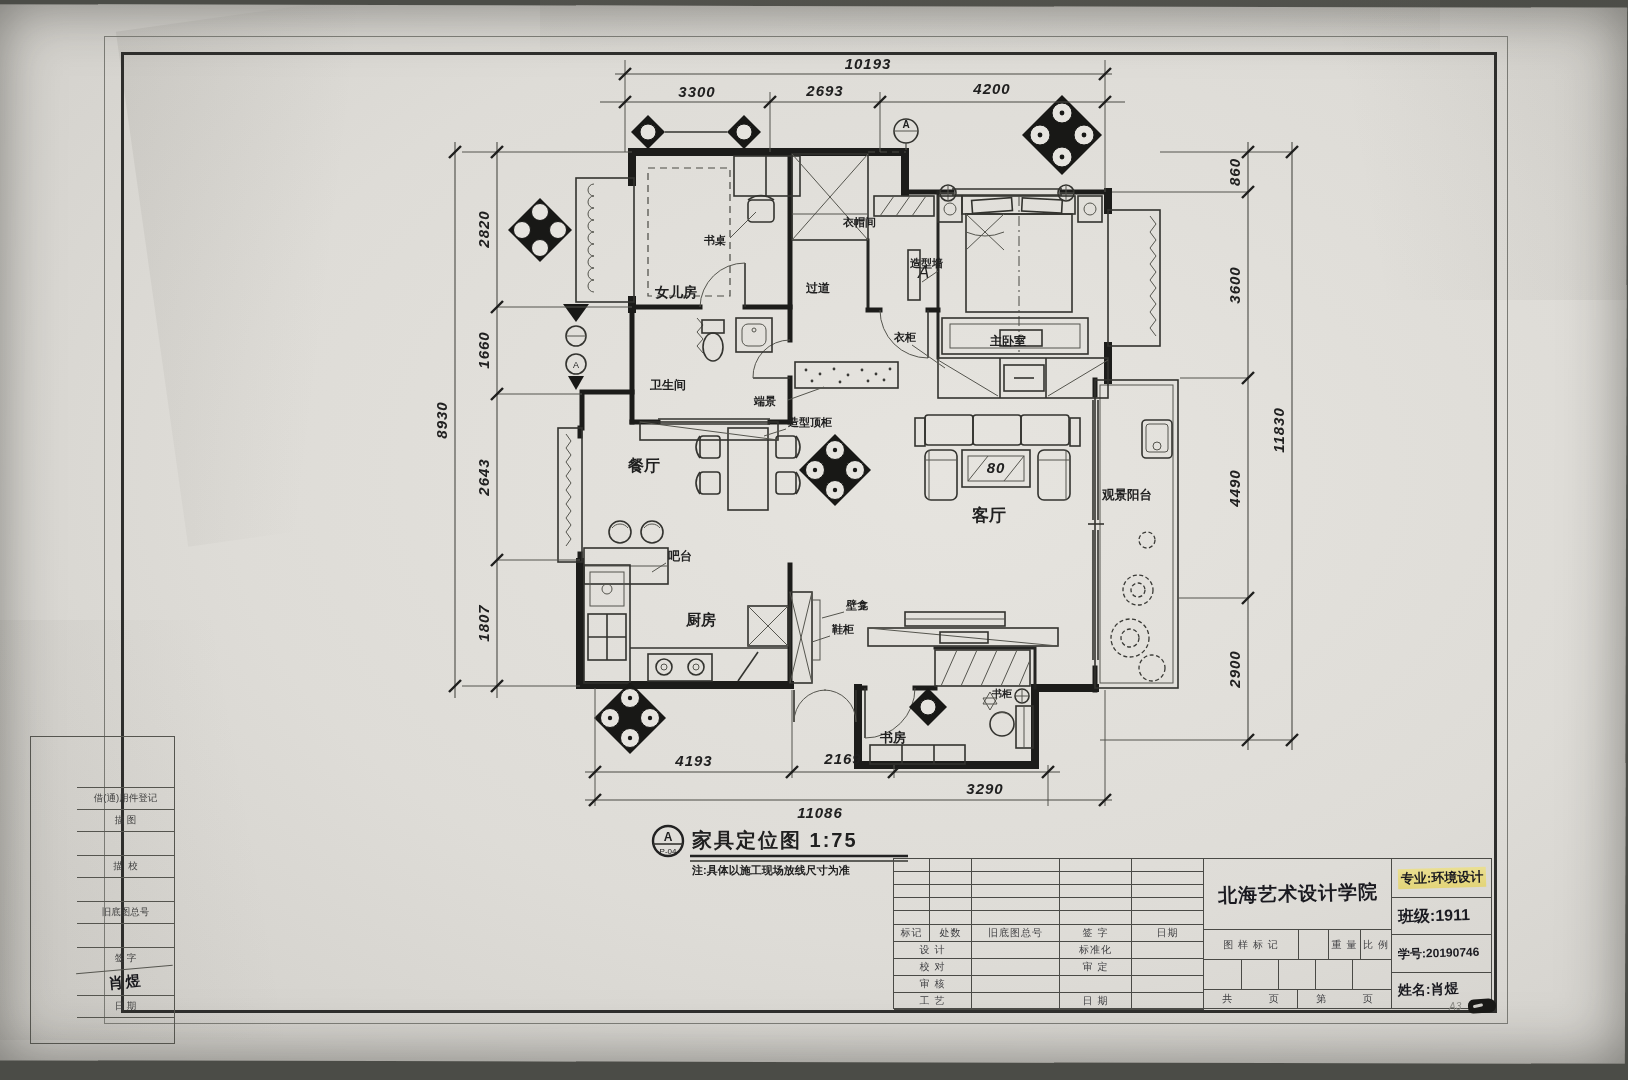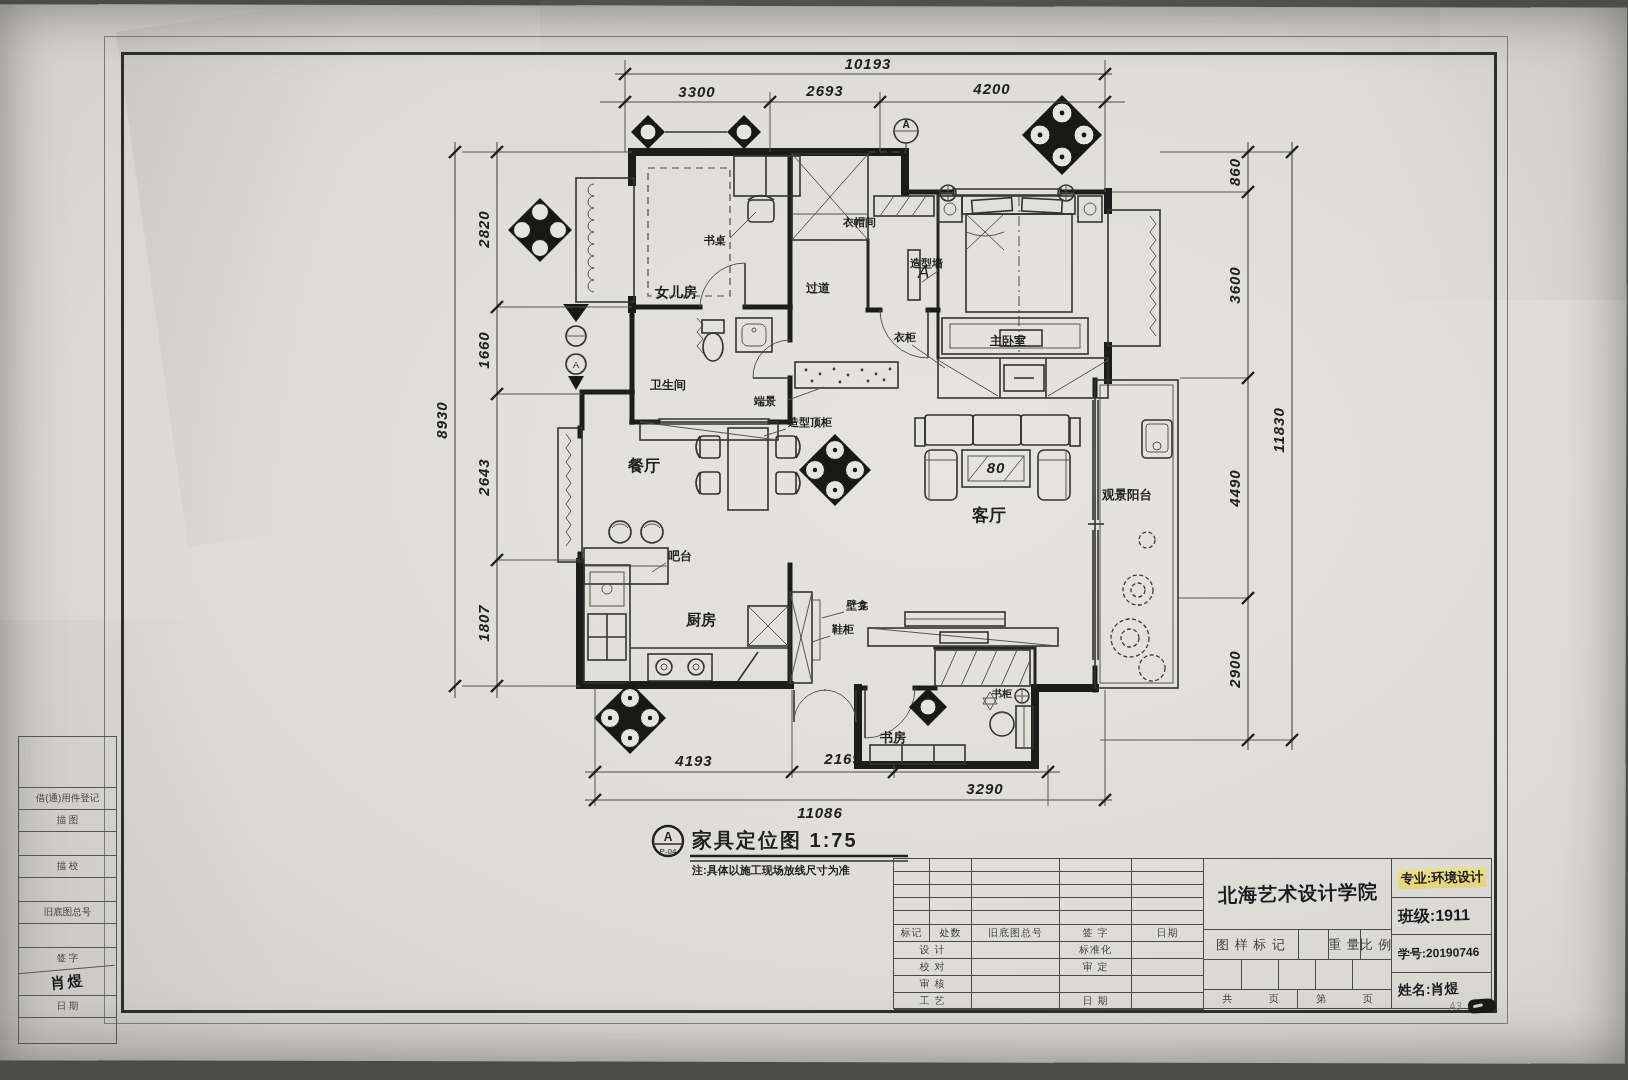--- a/index.html
+++ b/index.html
@@ -10,41 +10,41 @@
          transform:rotate(.12deg);box-shadow:0 0 60px rgba(30,30,26,.5) inset;}
   .crease{position:absolute;pointer-events:none;}
   .cr1{left:150px;top:0;width:420px;height:520px;background:linear-gradient(105deg,rgba(90,88,80,.10),rgba(255,255,255,0) 45%);transform:rotate(-8deg);}
   .cr2{left:0;top:620px;width:460px;height:420px;background:linear-gradient(80deg,rgba(90,88,80,.08),rgba(255,255,255,0) 55%);}
   .cr3{left:1180px;top:0;width:448px;height:300px;background:linear-gradient(260deg,rgba(90,88,80,.09),rgba(255,255,255,0) 60%);}
   .cr4{left:540px;top:0px;width:900px;height:80px;background:linear-gradient(180deg,rgba(120,118,110,.12),rgba(255,255,255,0) 80%);}
   .frame-outer{position:absolute;left:104px;top:36px;width:1402px;height:986px;border:1.5px solid #7a7a74;}
   .frame-inner{position:absolute;left:121px;top:52px;width:1370px;height:955px;border:3.5px solid #2e2e2c;}
 
   
-  .lstrip{position:absolute;left:18px;top:736px;width:97px;height:306px;border:1.2px solid #55554f;color:#3c3c3c;}
+  .lstrip{position:absolute;left:30px;top:736px;width:97px;height:306px;border:1.2px solid #55554f;color:#3c3c3c;padding-left:46px;}
   .lrow{border-top:1px solid #55554f;display:flex;align-items:center;justify-content:space-between;
         padding:0 7px;font-size:9.5px;letter-spacing:0;box-sizing:border-box;}
   .lrow.first{border-top:none;}
   .lrow.center{justify-content:center;}
   .sig{font-size:15px;color:#17171c;transform:rotate(-5deg);font-weight:bold;letter-spacing:2px;justify-content:center;}
 
   
   .tb{position:absolute;left:893px;top:858px;width:599px;height:151px;border:1.3px solid #4a4a46;color:#3f3f42;box-sizing:border-box;}
   .tb *{box-sizing:border-box;}
   .tb-left{position:absolute;left:0;top:0;width:310px;height:149px;display:grid;
            grid-template-columns:36px 42px 88px 72px 72px;
            grid-template-rows:13px 13px 13px 13px 14px 17px 17px 17px 17px 17px;}
   .tb-left .c{border-right:1px solid #4a4a46;border-bottom:1px solid #4a4a46;display:flex;align-items:center;justify-content:center;
               font-size:10px;letter-spacing:1px;white-space:nowrap;overflow:hidden;}
   .tb-left .span2{grid-column:1/3;}
   .tb-mid{position:absolute;left:310px;top:0;width:187px;height:149px;border-left:0;}
   .school-box{height:71px;border-bottom:1px solid #4a4a46;display:flex;align-items:center;justify-content:center;}
   .school{font-size:19px;font-weight:bold;color:#19191e;transform:rotate(-1.3deg);letter-spacing:1px;white-space:nowrap;}
   .srow1{height:30px;display:grid;grid-template-columns:95px 30px 32px 30px;border-bottom:1px solid #4a4a46;}
-  .srow1 .c,.srow2 .c{border-right:1px solid #4a4a46;display:flex;align-items:center;justify-content:center;font-size:13px;letter-spacing:1px;white-space:nowrap;}
+  .srow1 .c,.srow2 .c{border-right:1px solid #4a4a46;display:flex;align-items:center;justify-content:center;font-size:10px;letter-spacing:1px;white-space:nowrap;}
   .srow2{height:30px;display:grid;grid-template-columns:38px 37px 37px 37px 38px;border-bottom:1px solid #4a4a46;}
   .srow3{height:18px;display:flex;align-items:center;font-size:10px;}
   .srow3 span{flex:1;text-align:center;}
   .srow3 .divd{flex:0 0 1px;height:100%;background:#4a4a46;}
   .tb-right{position:absolute;left:497px;top:0;width:101px;height:149px;border-left:1px solid #4a4a46;}
   .fr{border-bottom:1px solid #4a4a46;display:flex;align-items:center;padding-left:6px;overflow:hidden;}
   .fr.last{border-bottom:none;}
   .hw{font-family:"Liberation Sans",sans-serif;color:#1a1a20;font-weight:bold;transform:rotate(-1.5deg);white-space:nowrap;}
   .hl{background:linear-gradient(180deg,#eadf92,#e3d478);padding:1px 3px;}
 
@@ -469,21 +469,21 @@
 
 <div class="lstrip">
   <div class="lrow first" style="height:50px;"></div>
   <div class="lrow center" style="height:22px;">
       <span>借(通)用件登记</span>
     </div>
   <div class="lrow center" style="height:22px;text-align:center;">
       <span>描  图</span>
     </div>
   <div class="lrow" style="height:24px;"></div>
-  <div class="lrow center" style="height:22px;">
+  <div class="lrow center" style="height:22px;font-family:Liberation Mono, monospace;">
       <span>描  校</span>
     </div>
   <div class="lrow" style="height:24px;"></div>
   <div class="lrow center" style="height:22px;text-align:right;">
       <span>旧底图总号</span>
     </div>
   <div class="lrow" style="height:24px;"></div>
   <div class="lrow center" style="height:22px;">
       <span>签  字</span>
     </div>

